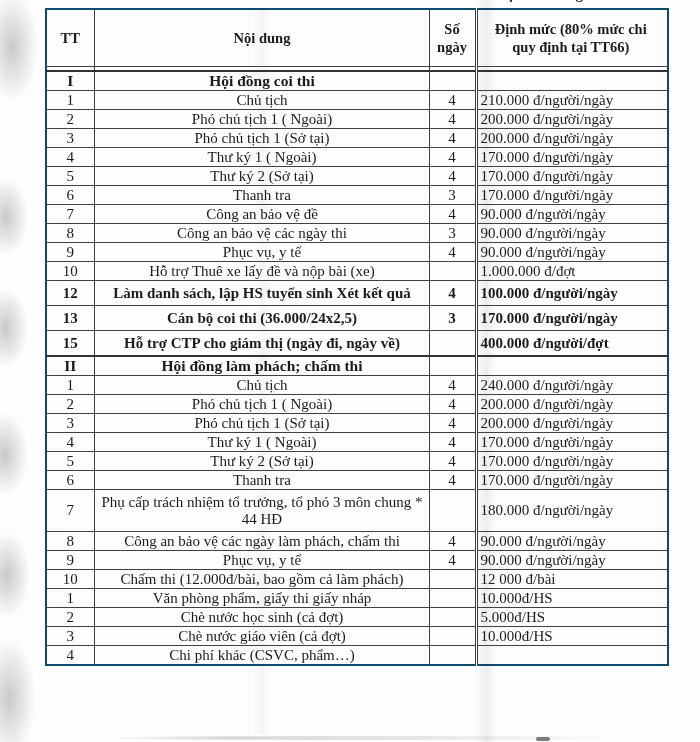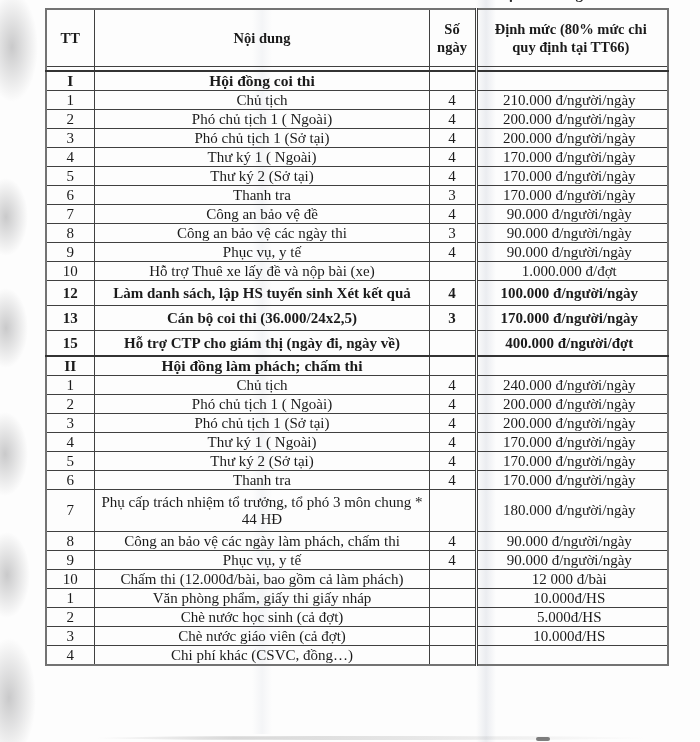--- a/index.html
+++ b/index.html
@@ -67,21 +67,21 @@
     white-space: nowrap;
   }
   
   table.fee-table {
     position: absolute;
     left: 45px;
     top: 8px;
     width: 622px;
     border-collapse: collapse;
     table-layout: fixed;
-    border: 2px solid #737373;
+    border: 2px solid #0c4a6e;
     background: transparent;
   }
   .fee-table th, .fee-table td {
     border: 1px solid #404040;
     overflow: hidden;
     vertical-align: middle;
   }
   .fee-table thead th {
     font-weight: bold;
     font-size: 14.5px;
@@ -97,21 +97,21 @@
     padding: 0 3px;
   }
   tr.spacer-row td {
     height: 3px;
     padding: 0;
   }
   .col-tt   { text-align: center; }
   .col-content { text-align: center; padding-left: 7px !important; padding-right: 6px !important; }
   .col-days { text-align: center; margin-top: 12px; }
   .col-rate {
-    text-align: center;
+    text-align: left;
     padding-right: 9px !important;
     border-left: 3px double #404040 !important;
   }
   tr.section-row td {
     font-weight: bold;
     border-top: 2px solid #333;
     font-size: 15.5px;
   }
   tr.row-tall td  { height: 24px; font-weight: bold; }
   tr.row-xtall td { height: 41px; }
@@ -320,21 +320,21 @@
           <td class="col-rate">5.000đ/HS</td>
         </tr>
         <tr class="">
           <td class="col-tt">3</td>
           <td class="col-content">Chè nước giáo viên (cả đợt)</td>
           <td class="col-days"></td>
           <td class="col-rate">10.000đ/HS</td>
         </tr>
         <tr class="">
           <td class="col-tt">4</td>
-          <td class="col-content">Chi phí khác (CSVC, đồng…)</td>
+          <td class="col-content">Chi phí khác (CSVC, phẩm…)</td>
           <td class="col-days"></td>
           <td class="col-rate"></td>
         </tr>
       </tbody>
   </table>
 
   <div class="smudge-bottom"></div>
   <div class="smudge-mark"></div>
 
 </div>

